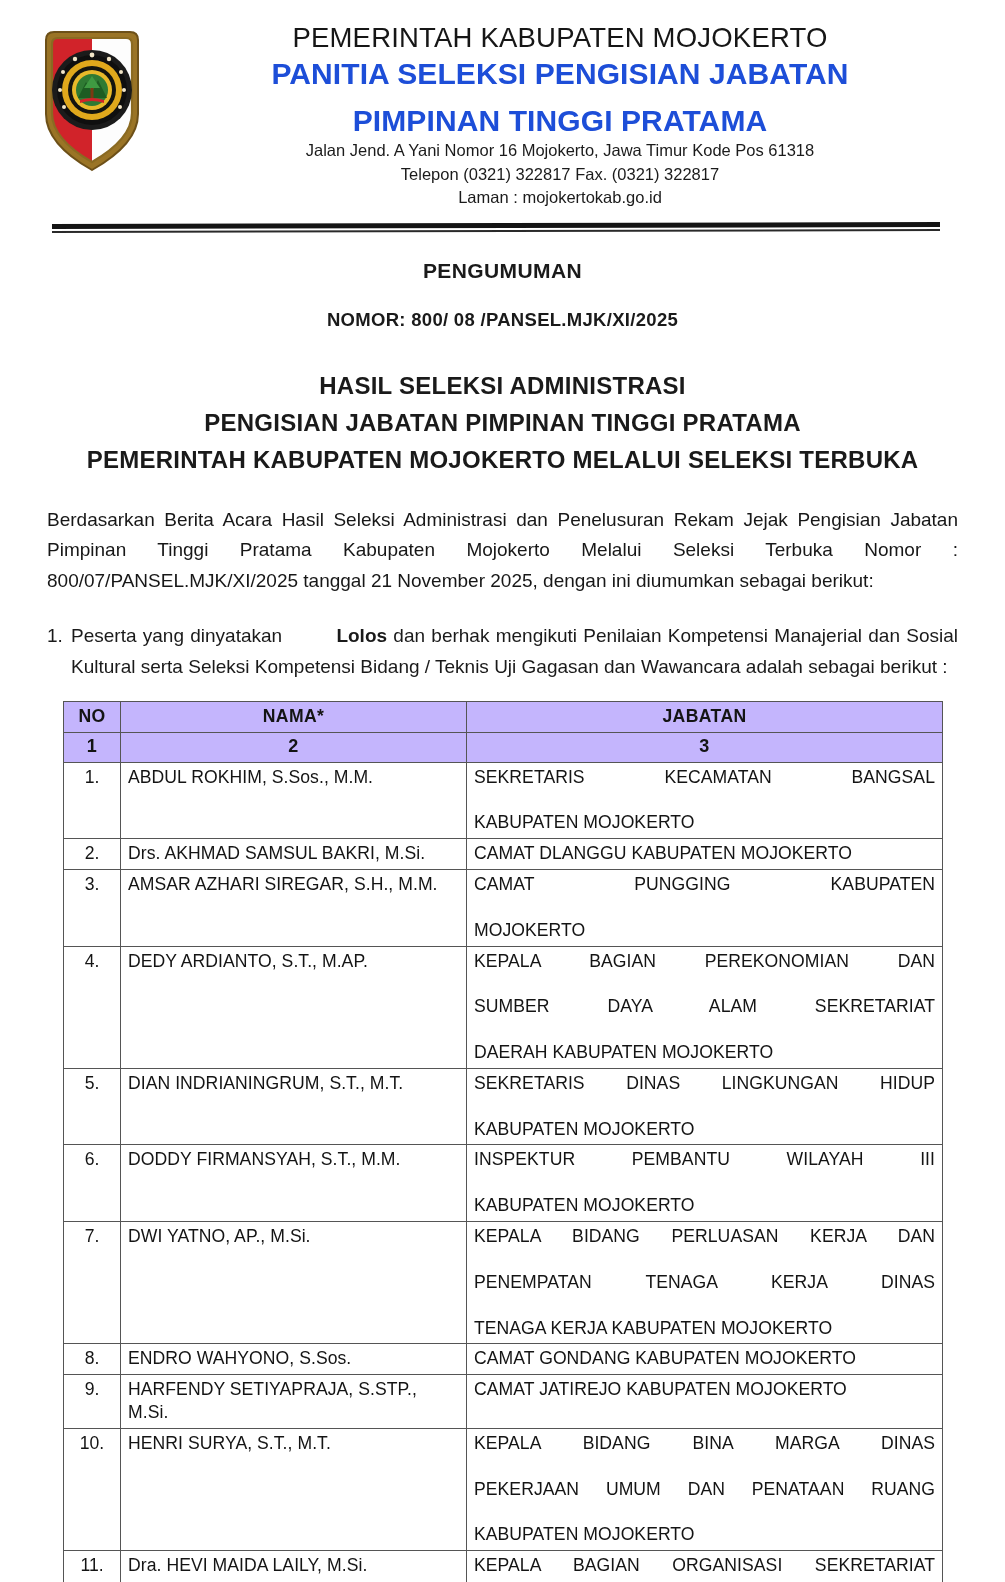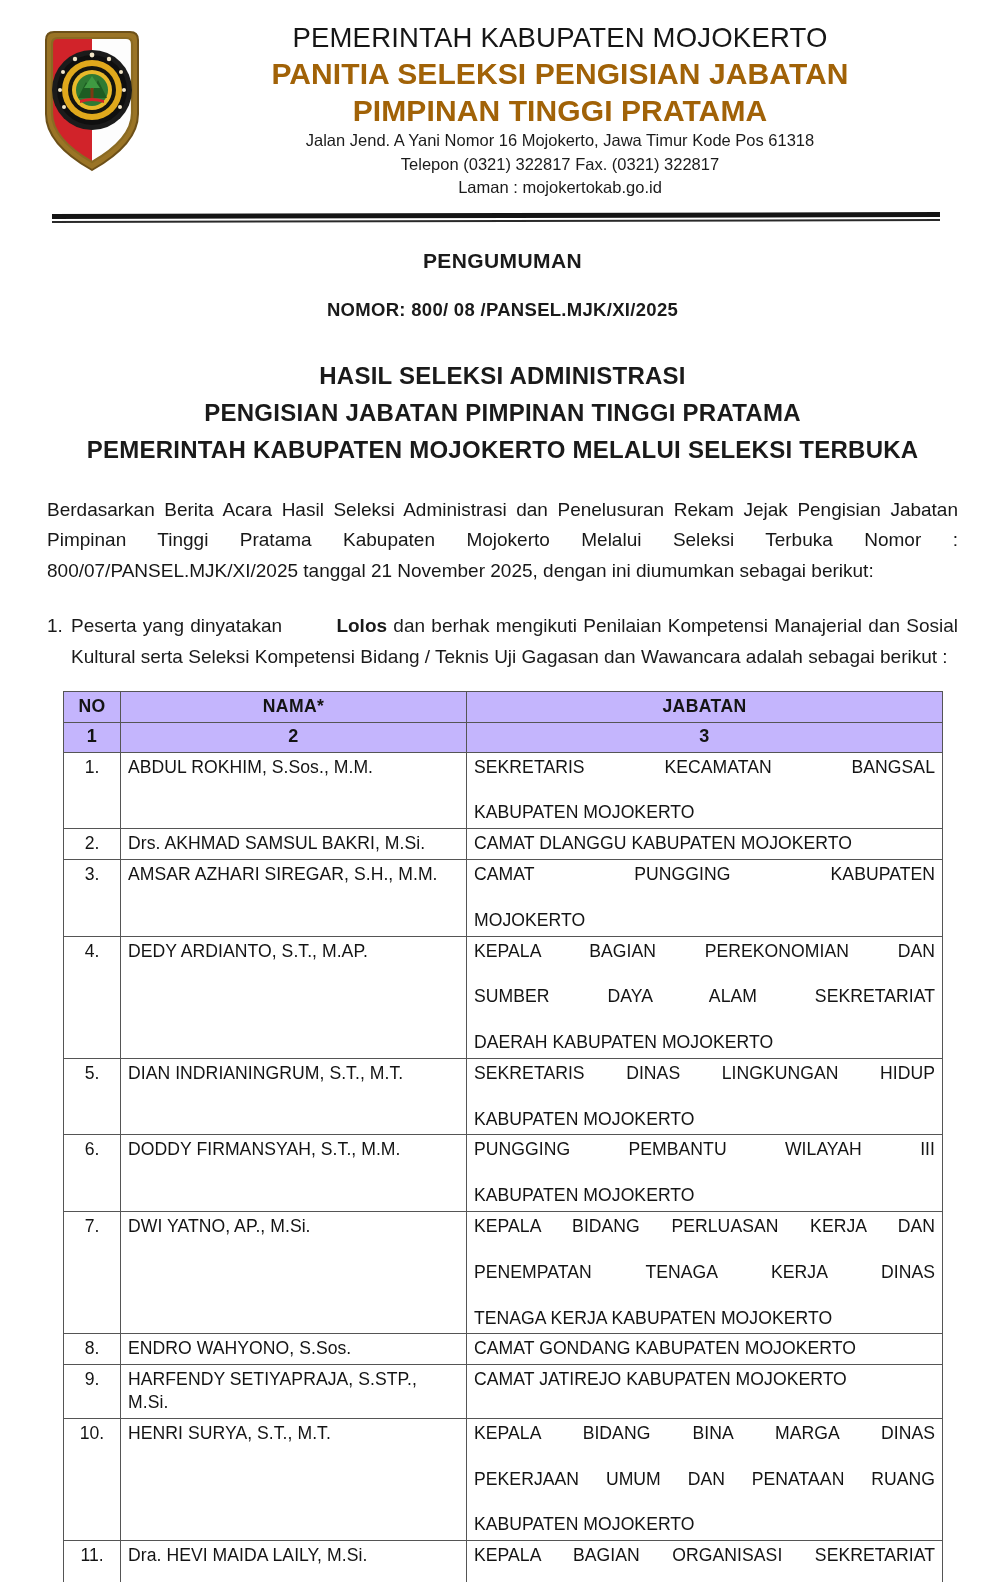--- a/index.html
+++ b/index.html
@@ -46,25 +46,25 @@
     line-height: 1.18;
     font-weight: 400;
     color: #161616;
     white-space: nowrap;
   }
   .lh-line2, .lh-line3 {
     font-size: 30px;
     font-weight: 700;
     line-height: 1.2;
     letter-spacing: 0.1px;
-    color: #a16207;
+    color: #1d4ed8;
     white-space: nowrap;
   }
   .lh-line2 { margin-top: 2px; }
-  .lh-line3 { margin-top: 1px; }
+  .lh-line3 { margin-top: 11px; }
   .lh-addr {
     font-size: 16.5px;
     line-height: 1.42;
     color: #1b1b1b;
   }
 
   
   .rule-wrap {
     position: relative;
     height: 16px;
@@ -351,21 +351,21 @@
             <td class="nama">DIAN INDRIANINGRUM, S.T., M.T.</td>
             <td class="jab">
               <span class="just-line">SEKRETARIS DINAS LINGKUNGAN HIDUP</span>
               <span class="last-line">KABUPATEN MOJOKERTO</span>
             </td>
           </tr>
           <tr>
             <td class="no">6.</td>
             <td class="nama">DODDY FIRMANSYAH, S.T., M.M.</td>
             <td class="jab">
-              <span class="just-line">PUNGGING PEMBANTU WILAYAH III</span>
+              <span class="just-line">INSPEKTUR PEMBANTU WILAYAH III</span>
               <span class="last-line">KABUPATEN MOJOKERTO</span>
             </td>
           </tr>
           <tr>
             <td class="no">7.</td>
             <td class="nama">DWI YATNO, AP., M.Si.</td>
             <td class="jab">
               <span class="just-line">KEPALA BIDANG PERLUASAN KERJA DAN</span>
               <span class="just-line">PENEMPATAN TENAGA KERJA DINAS</span>
               <span class="last-line">TENAGA KERJA KABUPATEN MOJOKERTO</span>

